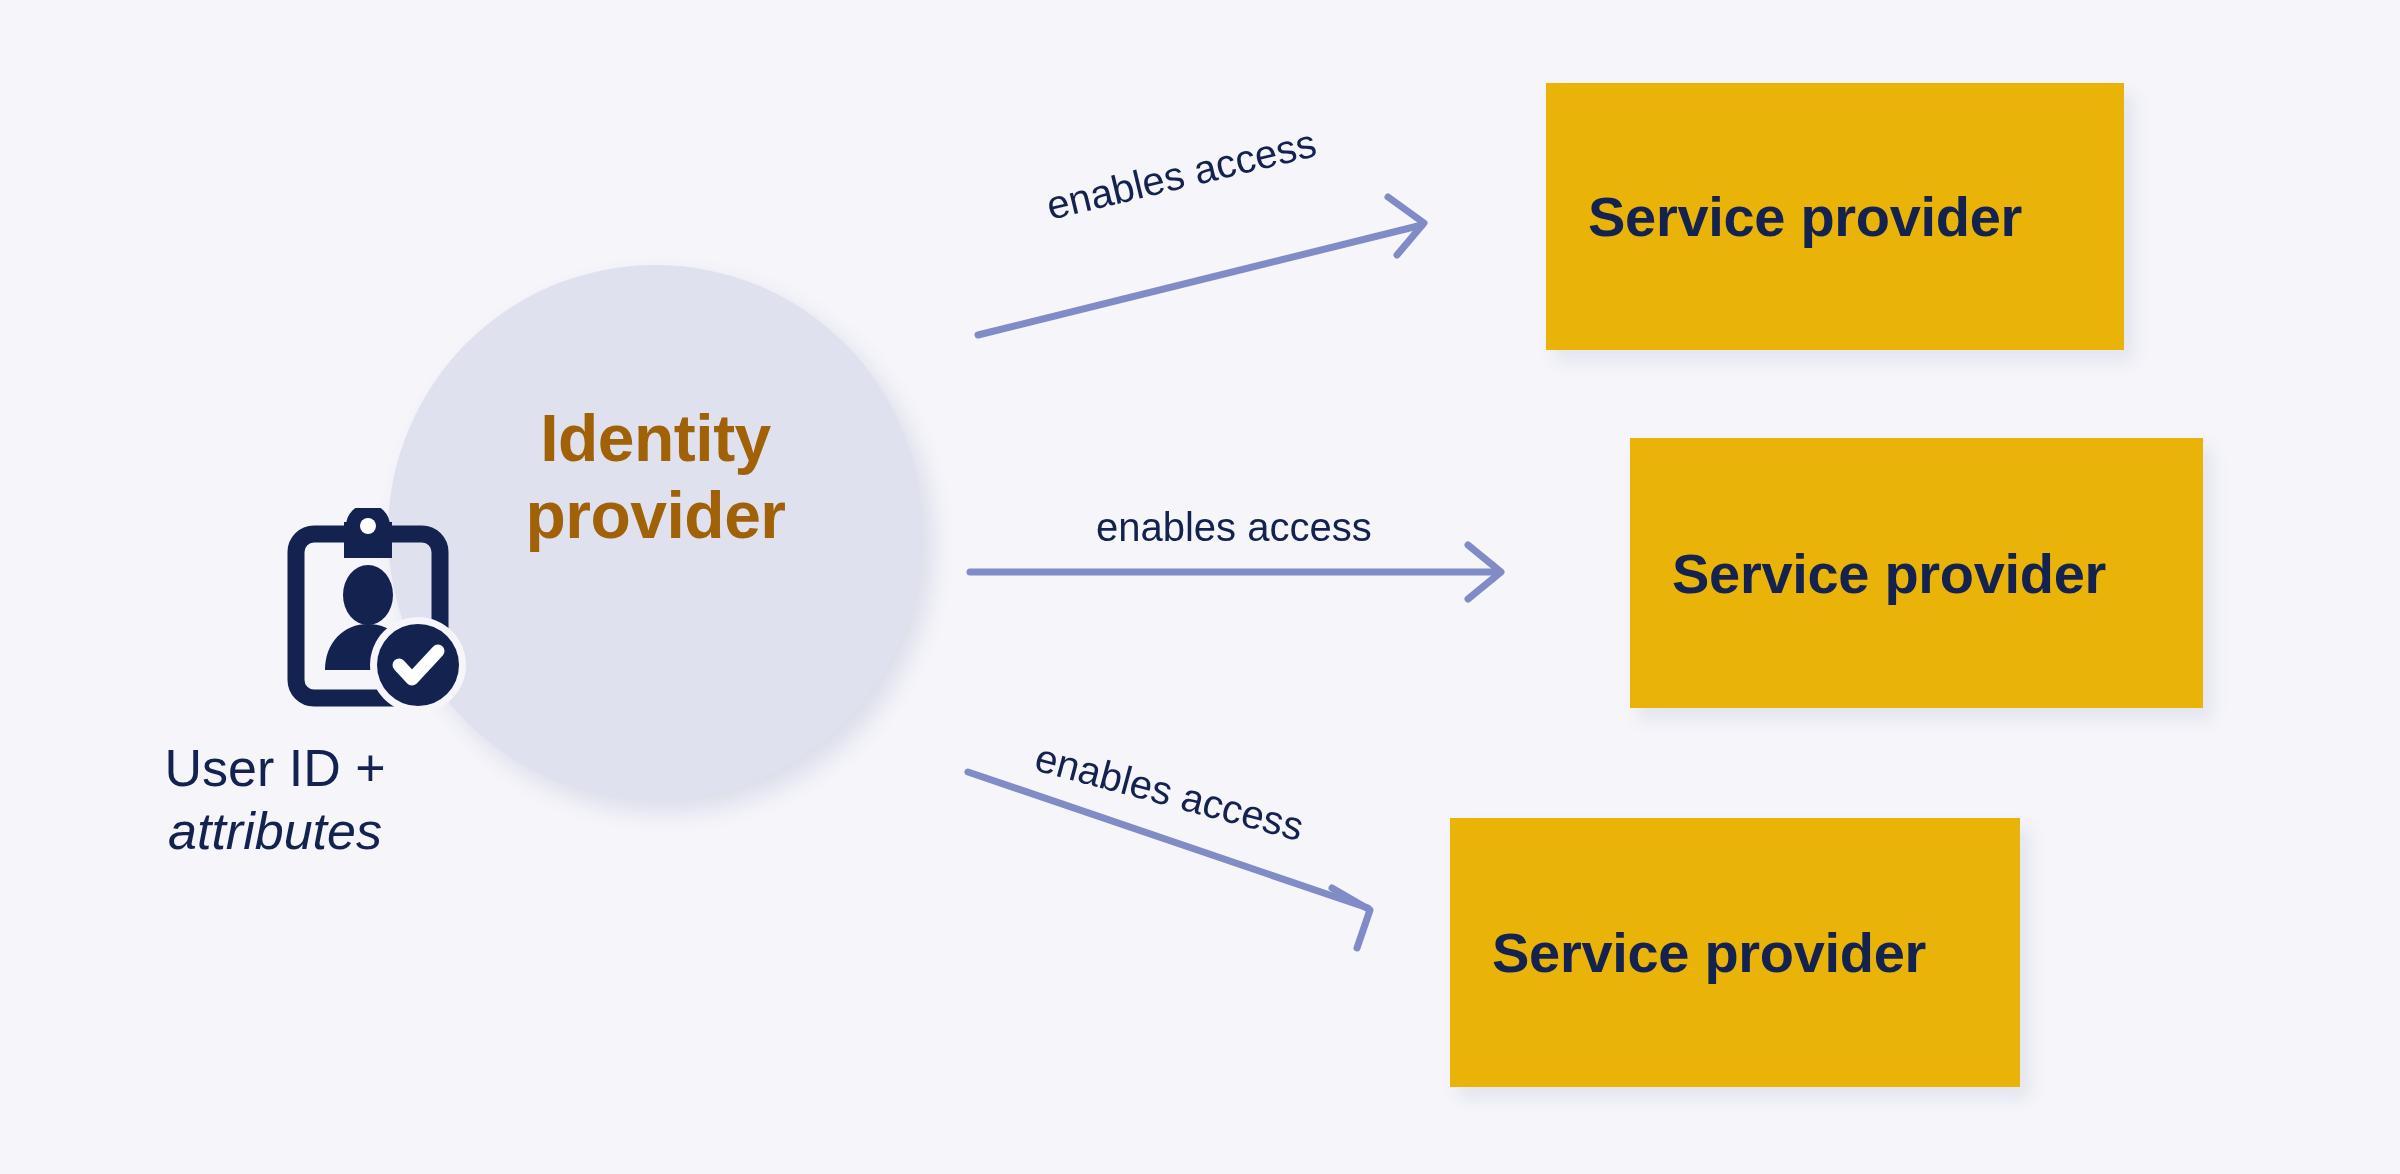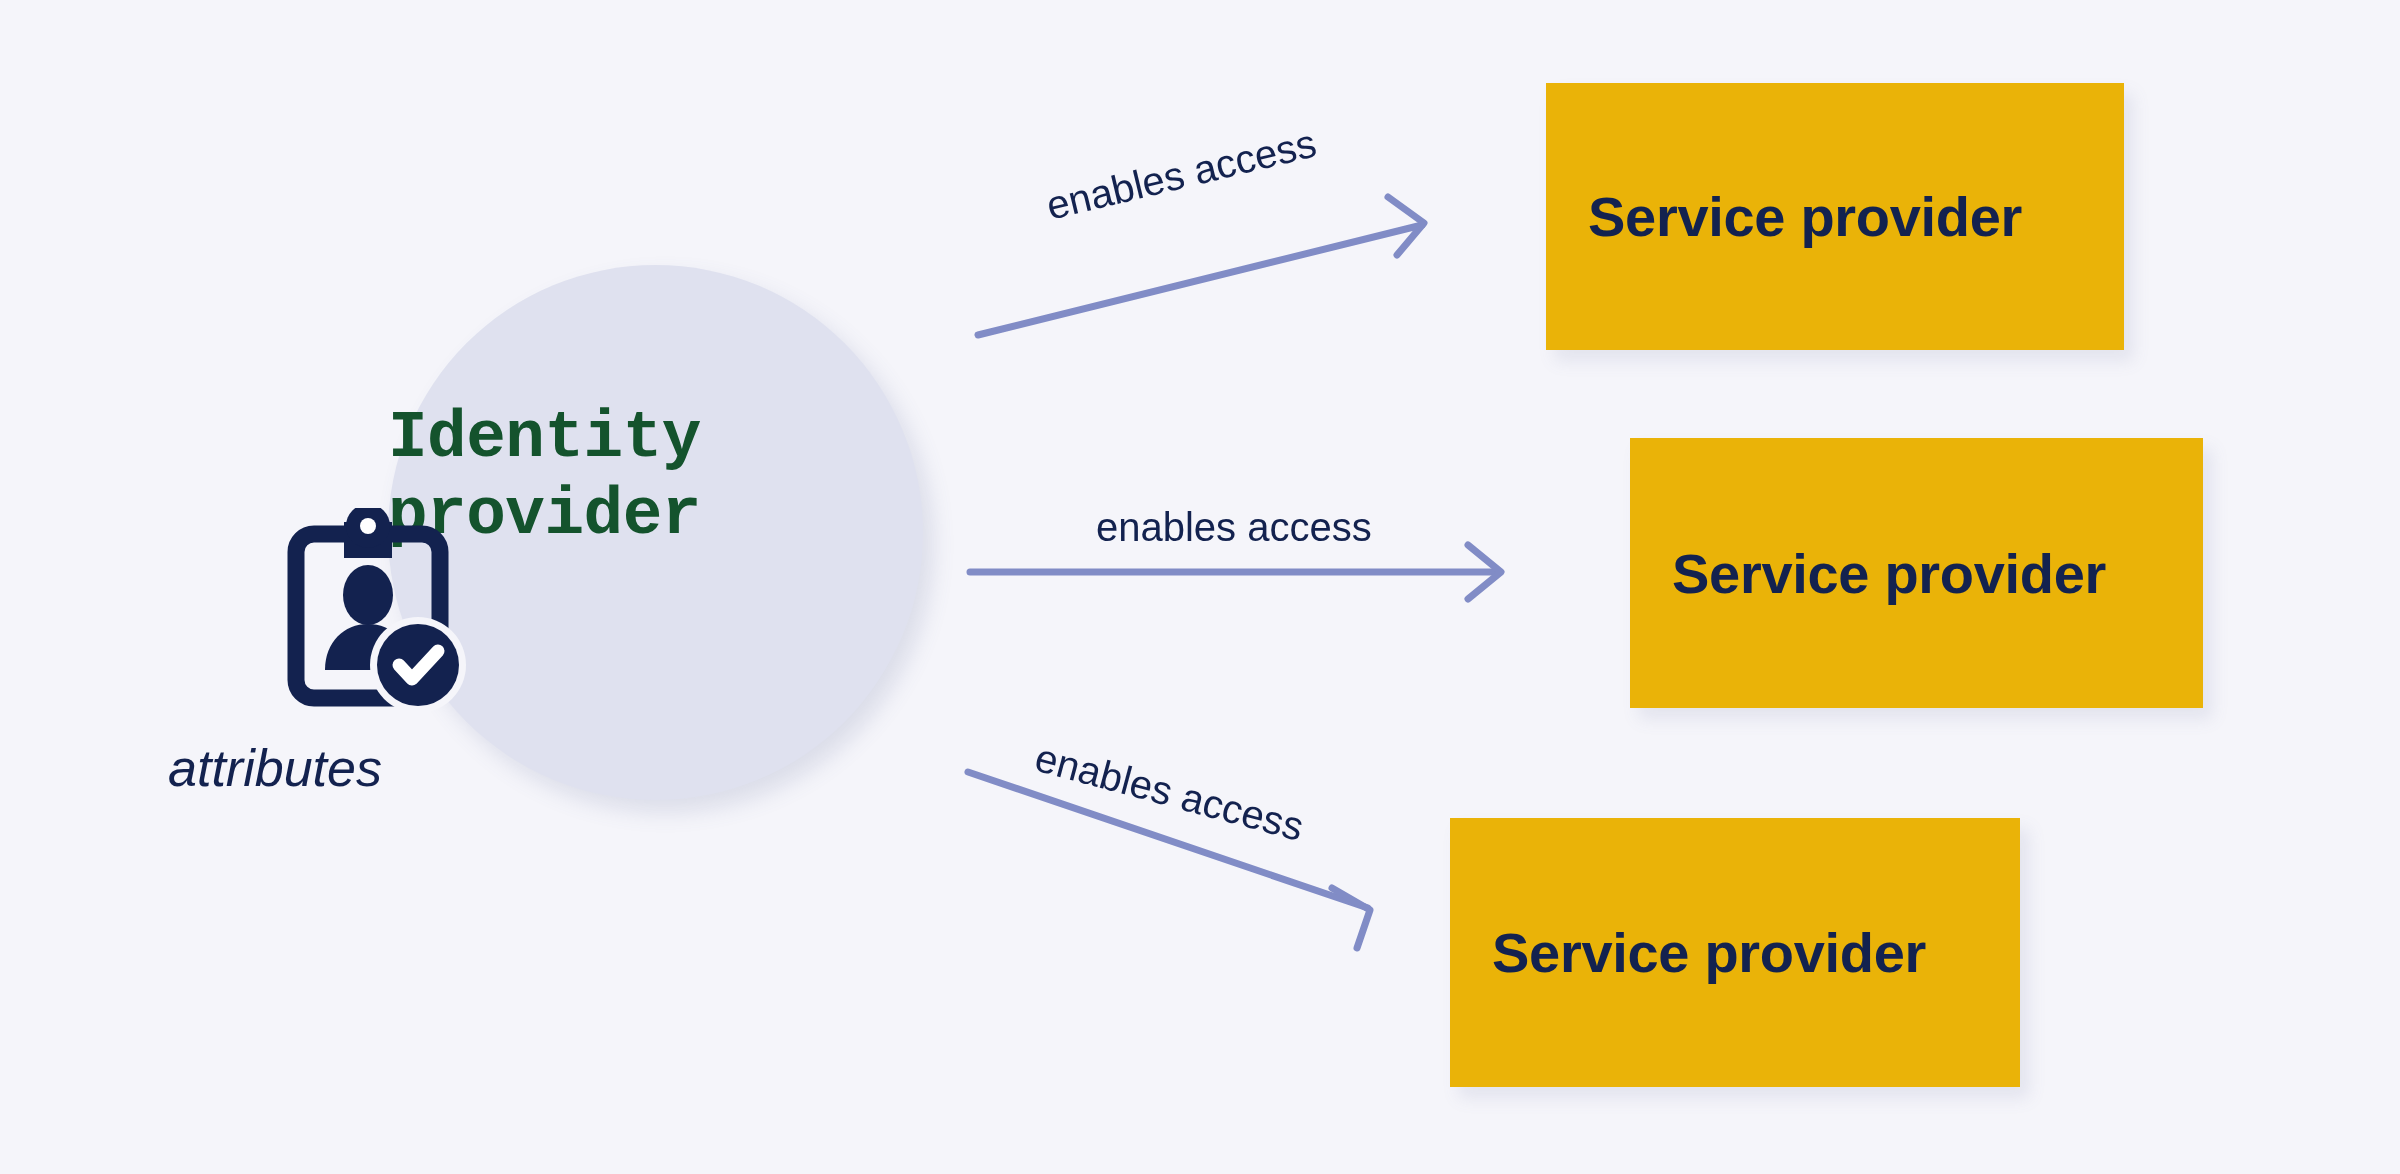--- a/index.html
+++ b/index.html
@@ -29,27 +29,26 @@
     height: 535px;
     border-radius: 50%;
     background: #dfe1ef;
     box-shadow: 10px 12px 22px rgba(90, 100, 150, 0.16);
   }
   .idp-label {
     position: absolute;
     left: 388px;
     top: 400px;
     width: 535px;
-    text-align: left;
+    text-align: center;
     font-size: 66px;
     font-weight: bold;
     line-height: 1.17;
-    color: #14532d;
+    color: #a16207;
     letter-spacing: -0.5px;
-    font-family: Liberation Mono, monospace;
   }
   .idp-label .l2 { display: block; }
 
   
   .idp-icon {
     position: absolute;
     left: 282px;
     top: 508px;
     width: 205px;
     height: 215px;
@@ -147,20 +146,21 @@
       <ellipse cx="86" cy="87" rx="25" ry="30" fill="#13224f"></ellipse>
       <path d="M43 162 c0 -28 19 -46 43 -46 c24 0 43 18 43 46 z" fill="#13224f"></path>
 
       <circle cx="136" cy="157" r="48" fill="#f5f5fa"></circle>
       <circle cx="136" cy="157" r="41" fill="#13224f"></circle>
       <path d="M117 157 l13 14 l26 -28" fill="none" stroke="#ffffff" stroke-width="13" stroke-linecap="round" stroke-linejoin="round"></path>
     </svg>
   </div>
 
   <div class="user-caption">
+    <span>User ID +</span>
     <span class="l2">attributes</span>
   </div>
 
   <svg class="arrows" viewBox="0 0 2400 1174" xmlns="http://www.w3.org/2000/svg">
 
     <g>
       <line x1="978" y1="335" x2="1422" y2="225" stroke="#818cc6" stroke-width="7" stroke-linecap="round"></line>
       <path d="M1388 197 l36 26 l-27 32" fill="none" stroke="#818cc6" stroke-width="7" stroke-linecap="round" stroke-linejoin="round"></path>
     </g>
 

